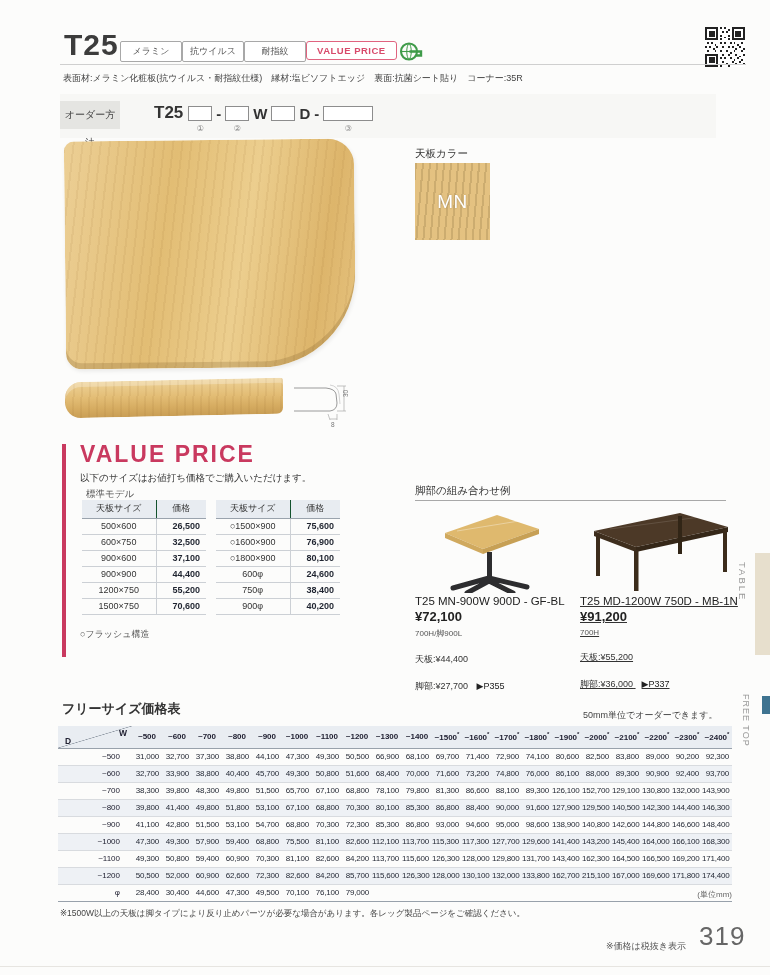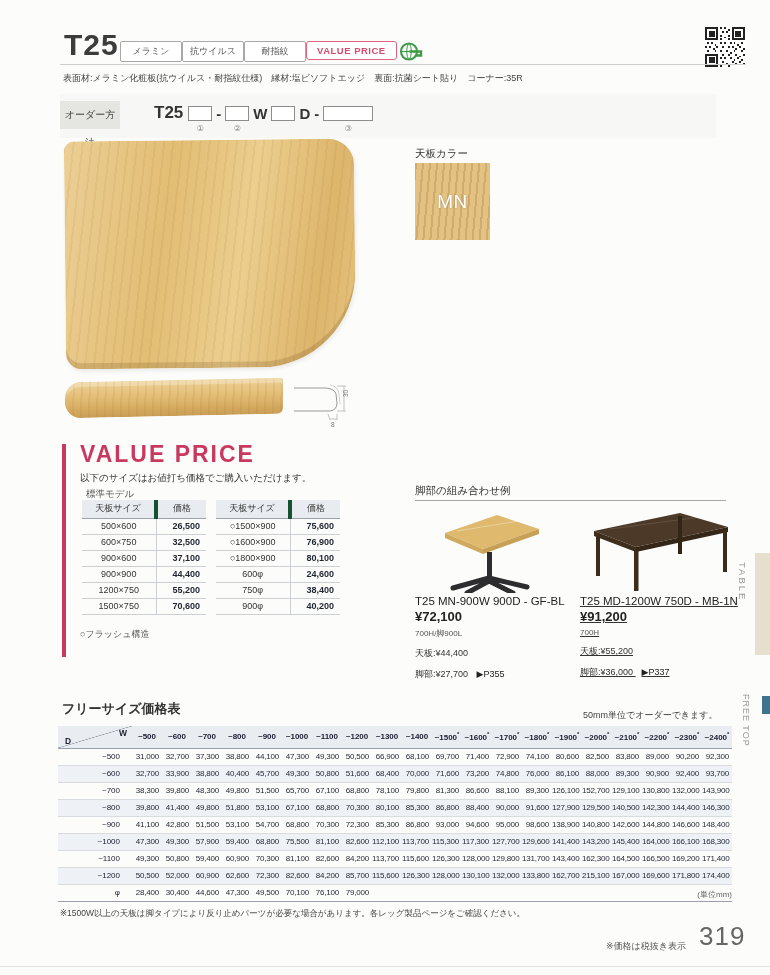--- a/index.html
+++ b/index.html
@@ -49,36 +49,36 @@
   .swatch .swatch-code { position:relative; text-shadow:0 0 2px rgba(0,0,0,.25); }
 
   
   .vp-bar { left:62px; top:444px; width:4px; height:213px; }
   .vp-title { left:80px; top:441px; font-size:23px; font-weight:bold; letter-spacing:2px; }
   .vp-sub { left:80px; top:472px; font-size:9.5px; color:#333; white-space:nowrap; }
   .vp-model { left:80px; top:488px; font-size:9.5px; color:#555;margin-left:6px; }
   .vp-tables { left:82px; top:500px; display:flex; gap:10px; }
   table.vp { border-collapse:collapse; width:124px; font-size:9px; table-layout:fixed; }
   table.vp th { background:#e8ecf1; font-weight:normal; color:#333; height:18px; border-bottom:1px solid #9aa3ad; }
-  table.vp th.price-h { border-left:4px solid #14532d; width:50px; }
+  table.vp th.price-h { border-left:1px solid #14532d; width:50px; }
   table.vp td { height:16px; text-align:center; border-bottom:1px solid #ccd0d5; color:#333; }
   table.vp td.price-cell { font-weight:bold; text-align:right; padding-right:6px; color:#1f2430; border-left:1px solid #ccd0d5; }
   .vp-note { left:80px; top:628px; font-size:9px; color:#555; }
 
   
   .leg-title { left:415px; top:484px; font-size:10.5px; color:#333; }
   .leg-rule { left:415px; top:500px; width:311px; height:1px; background:#a8a8a8; }
   .leg-item { position:absolute; top:505px; width:165px; }
   .leg-item-1 { left:415px; }
   .leg-item-2 { left:580px;text-decoration:underline; }
   .leg-img { height:88px; }
   .leg-name { font-size:11.5px; color:#222; margin-top:2px; white-space:nowrap; }
   .leg-price { font-size:13px; font-weight:bold; color:#222; margin-top:2px; }
   .leg-spec { font-size:8px; color:#555; margin-top:4px; }
-  .leg-line { font-size:9px; color:#333; margin-top:8px; }
+  .leg-line { font-size:9px; color:#333; margin-top:14px; }
   .page-ref { margin-left:6px; color:#222; cursor:pointer; }
 
   
   .fs-title { left:62px; top:700px; font-size:13px; font-weight:bold; color:#333; }
   .fs-note { left:583px; top:709px; font-size:9px; color:#444; }
   .fs-table { left:58px; top:726px; border-collapse:collapse; font-size:8px; table-layout:fixed; width:674px; }
   .fs-table thead th { background:#e9edf2; color:#223; font-weight:bold; height:22px; border-bottom:1px solid #98a1ab; text-align:center; }
   .fs-table thead th sup { font-size:6px; }
   .fs-table th.corner { width:74px; position:relative;
     background:linear-gradient(to bottom right, #e9edf2 calc(50% - .6px), #8f98a3 50%, #e9edf2 calc(50% + .6px)); }

